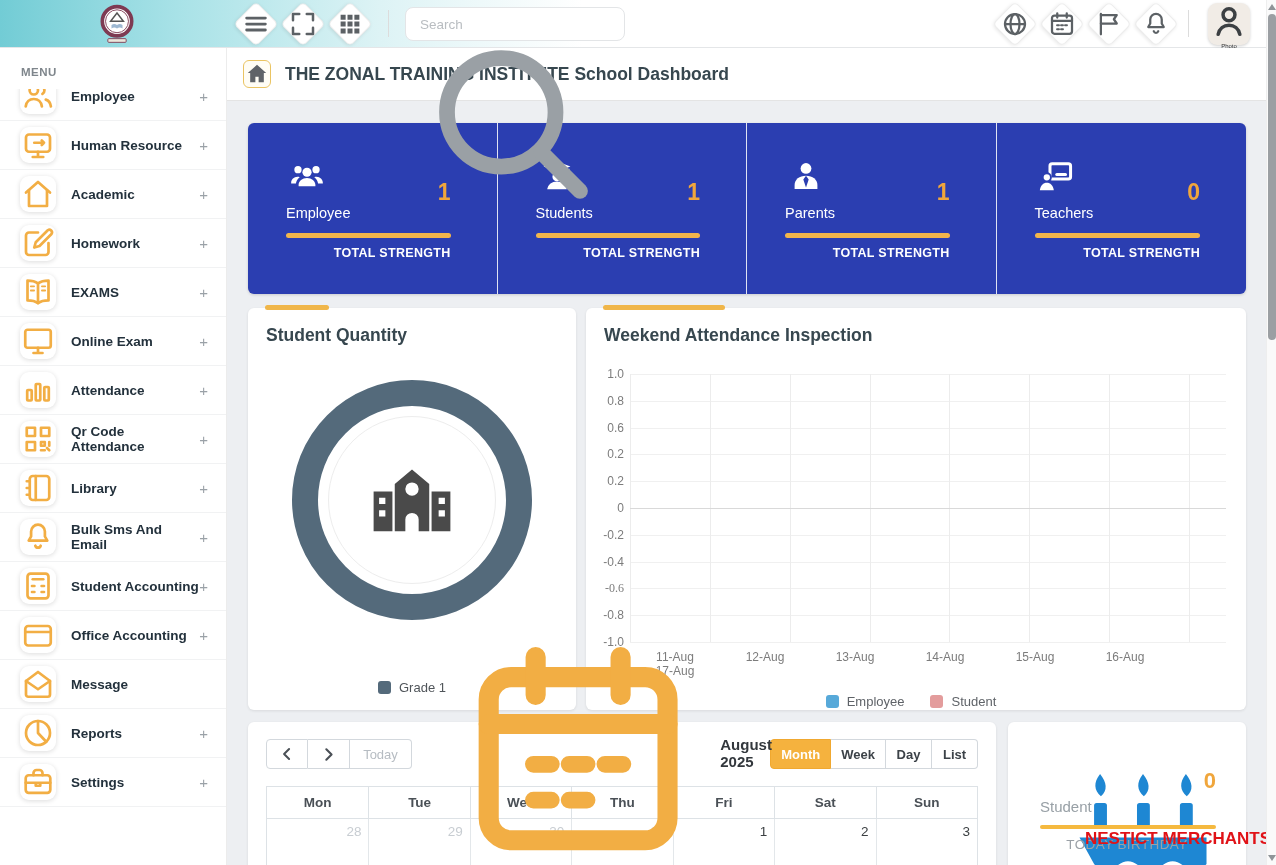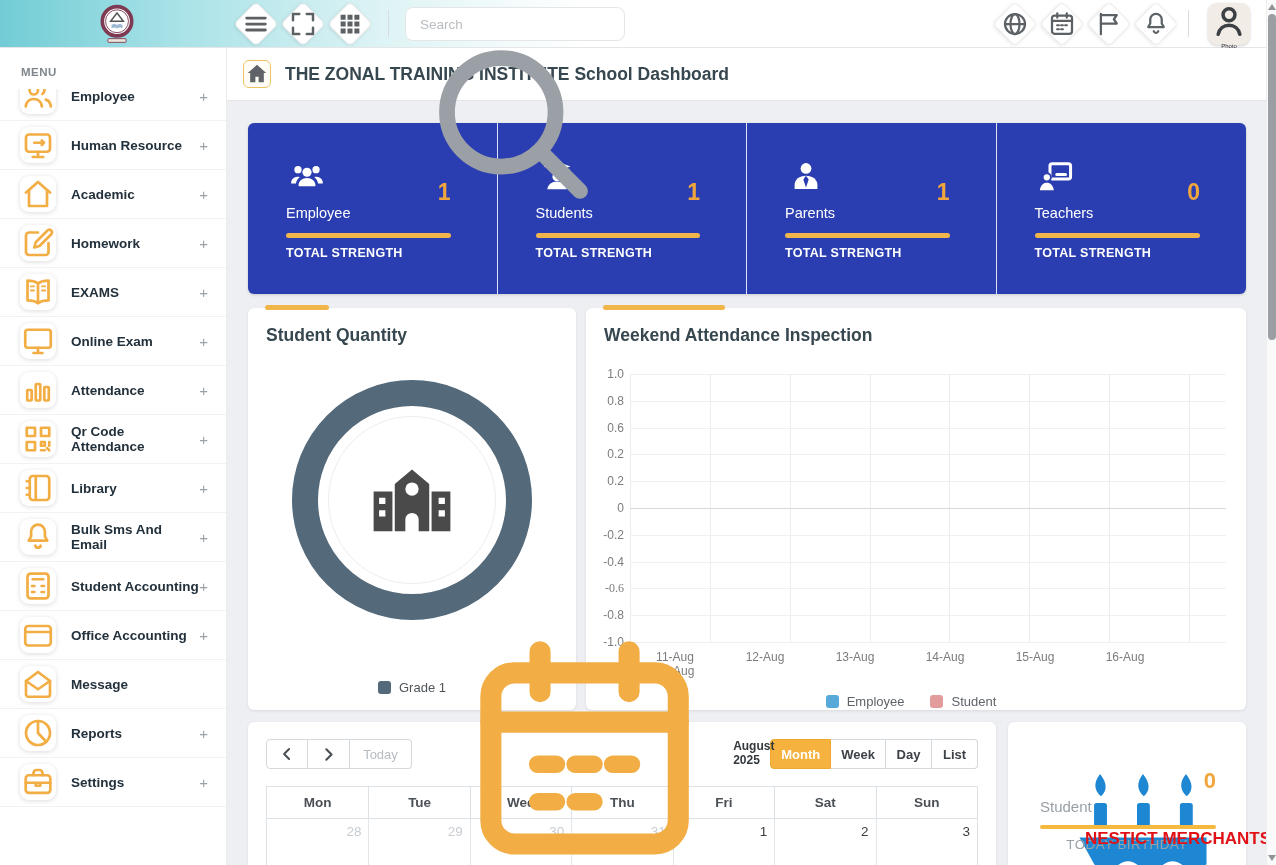--- a/index.html
+++ b/index.html
@@ -59,21 +59,21 @@
   
   .stats-row{display:grid;grid-template-columns:repeat(4,1fr);background:#2b3eb1;border-radius:6px;height:171px;
              box-shadow:0 1px 3px rgba(0,0,0,.15);}
   .stat-card{position:relative;border-right:1px solid rgba(255,255,255,.85);padding:35px 46px 0 38px;}
   .stat-card:last-child{border-right:none;}
   .stat-icon{display:block;width:42px;height:38px;color:#fff;}
   .stat-icon svg{width:40px;height:38px;display:block;}
   .stat-value{position:absolute;top:56px;right:46px;font-size:23px;font-weight:bold;color:#f0a63c;}
   .stat-label{margin-top:9px;color:#fff;font-size:14.5px;}
   .stat-bar{margin-top:12px;height:5px;background:#f2b54b;border-radius:3px;}
-  .stat-caption{margin-top:8px;color:#fff;font-size:12.5px;font-weight:bold;letter-spacing:.3px;}
+  .stat-caption{margin-top:8px;text-align:right;color:#fff;font-size:12.5px;font-weight:bold;letter-spacing:.3px;}
 
   
   .mid-row{display:flex;gap:10px;margin-top:14px;height:402px;}
   .card{position:relative;background:#fff;border-radius:6px;box-shadow:0 1px 3px rgba(0,0,0,.09);}
   .accent{position:absolute;top:-3px;left:17px;height:5px;border-radius:3px;background:#f0b64a;}
   .accent-sm{width:64px;} .accent-lg{width:122px;}
   .card-title{padding:17px 0 0 18px;font-size:17.5px;font-weight:bold;color:#37474f;}
 
   
   .donut-card{width:328px;}
@@ -112,21 +112,21 @@
   .btn-grp{display:flex;}
   .cal-btn{height:30px;background:#fff;border:1px solid #d3d8dd;color:#4a5056;font-size:13px;font-family:inherit;
            display:flex;align-items:center;justify-content:center;cursor:pointer;padding:0 10px;}
   .cal-btn+.cal-btn{border-left:none;}
   .btn-grp .cal-btn:first-child{border-radius:4px 0 0 4px;}
   .btn-grp .cal-btn:last-child{border-radius:0 4px 4px 0;}
   .btn-prev,.btn-next{width:42px;}
   .btn-prev svg,.btn-next svg{width:13px;height:13px;display:block;}
   .btn-today{width:62px;color:#b6bcc2;}
   .cal-title{position:absolute;left:50%;top:16px;height:30px;transform:translateX(-50%);
-             display:flex;align-items:center;gap:8px;font-size:12px;font-weight:bold;color:#33383d;}
+             display:flex;align-items:center;gap:8px;font-size:15px;font-weight:bold;color:#33383d;}
   .cal-title-icon{color:#f2ae44;}
   .cal-title-icon svg{width:17px;height:17px;display:block;}
   .view-group{margin-left:auto;display:flex;}
   .view-btn{min-width:46px;font-weight:bold;color:#3c4248;}
   .view-btn.active{background:#f5b23e;border-color:#f0a830;color:#fff;}
   .cal-grid{margin-top:16px;border:1px solid #dde2e6;border-bottom:none;}
   .cal-head{display:grid;grid-template-columns:repeat(7,1fr);border-bottom:1px solid #dde2e6;}
   .cal-head-cell{height:31px;display:flex;align-items:center;justify-content:center;
                  font-size:13.5px;font-weight:bold;color:#4a5056;border-left:1px solid #dde2e6;}
   .cal-head-cell:first-child{border-left:none;}

